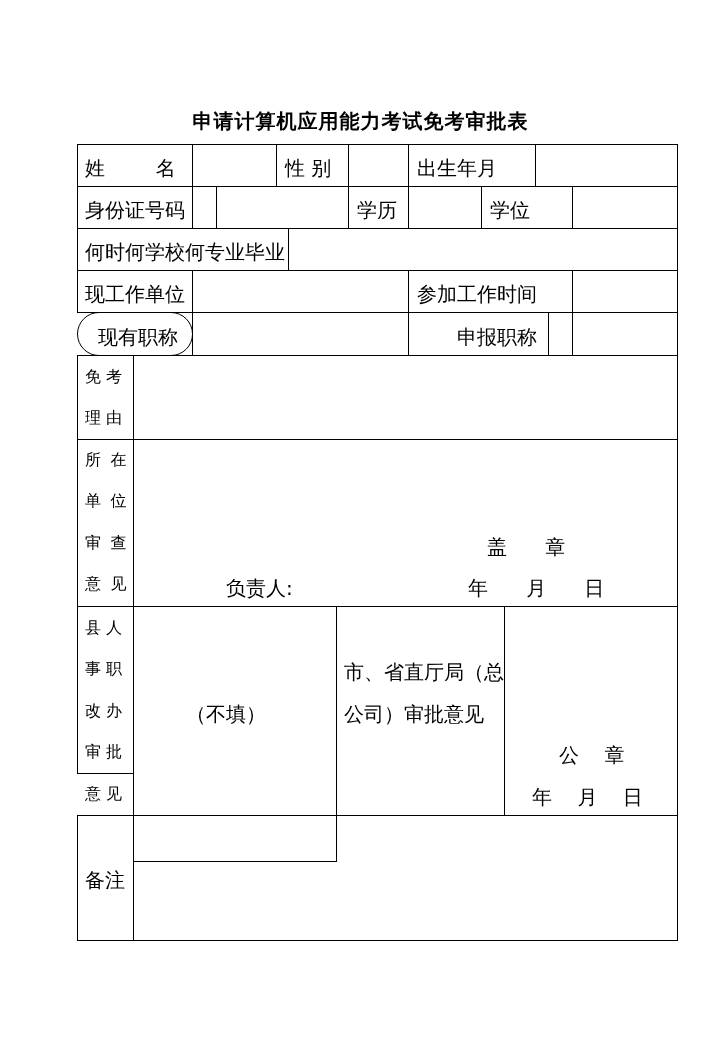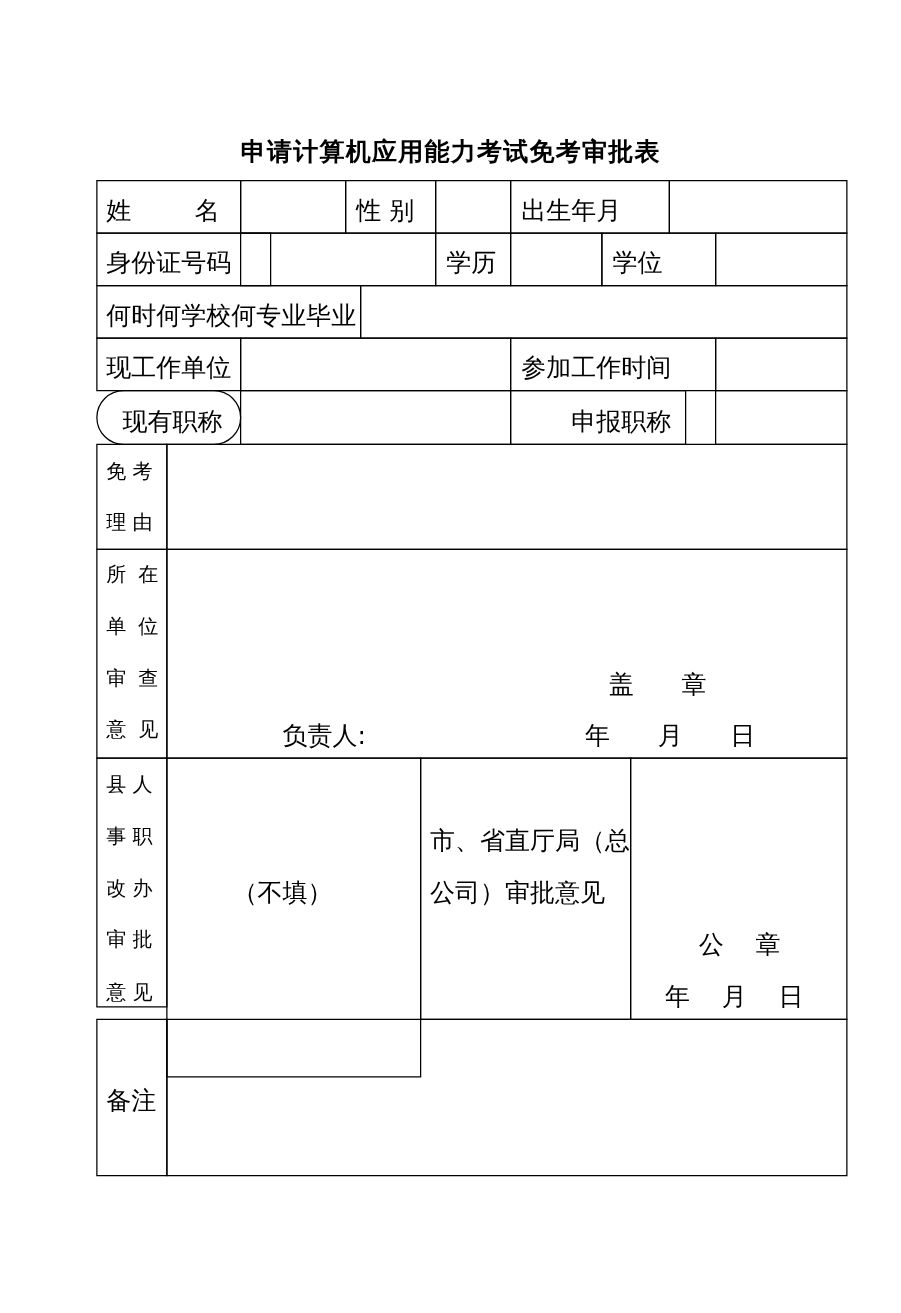--- a/index.html
+++ b/index.html
@@ -79,21 +79,21 @@
     <span class="vlabel" style="left:7px;top:41px;">单 位</span>
     <span class="vlabel" style="left:7px;top:83px;">审 查</span>
     <span class="vlabel" style="left:7px;top:124px;">意 见</span>
   </div>
   <div class="cell" style="left:133px;top:439px;width:545px;height:168px;padding-left:36px;">
     <span class="lbl" style="left:353px;top:94px;">盖      章</span>
     <span class="lbl" style="left:92px;top:135px;">负责人:</span>
     <span class="lbl" style="left:334px;top:135px;">年      月      日</span>
   </div>
 
-  <div class="cell" style="left:77px;top:606px;width:57px;height:200px;">
+  <div class="cell" style="left:77px;top:606px;width:57px;height:168px;">
     <span class="vlabel" style="left:7px;top:0px;">县 人</span>
     <span class="vlabel" style="left:7px;top:41px;">事 职</span>
     <span class="vlabel" style="left:7px;top:83px;">改 办</span>
     <span class="vlabel" style="left:7px;top:124px;">审 批</span>
     <span class="vlabel" style="left:7px;top:166px;">意 见</span>
   </div>
   <div class="cell" style="left:133px;top:606px;width:204px;height:256px;">
     <span class="lbl" style="left:52px;top:94px;">（不填）</span>
   </div>
   <div class="cell" style="left:336px;top:606px;width:169px;height:210px;">

